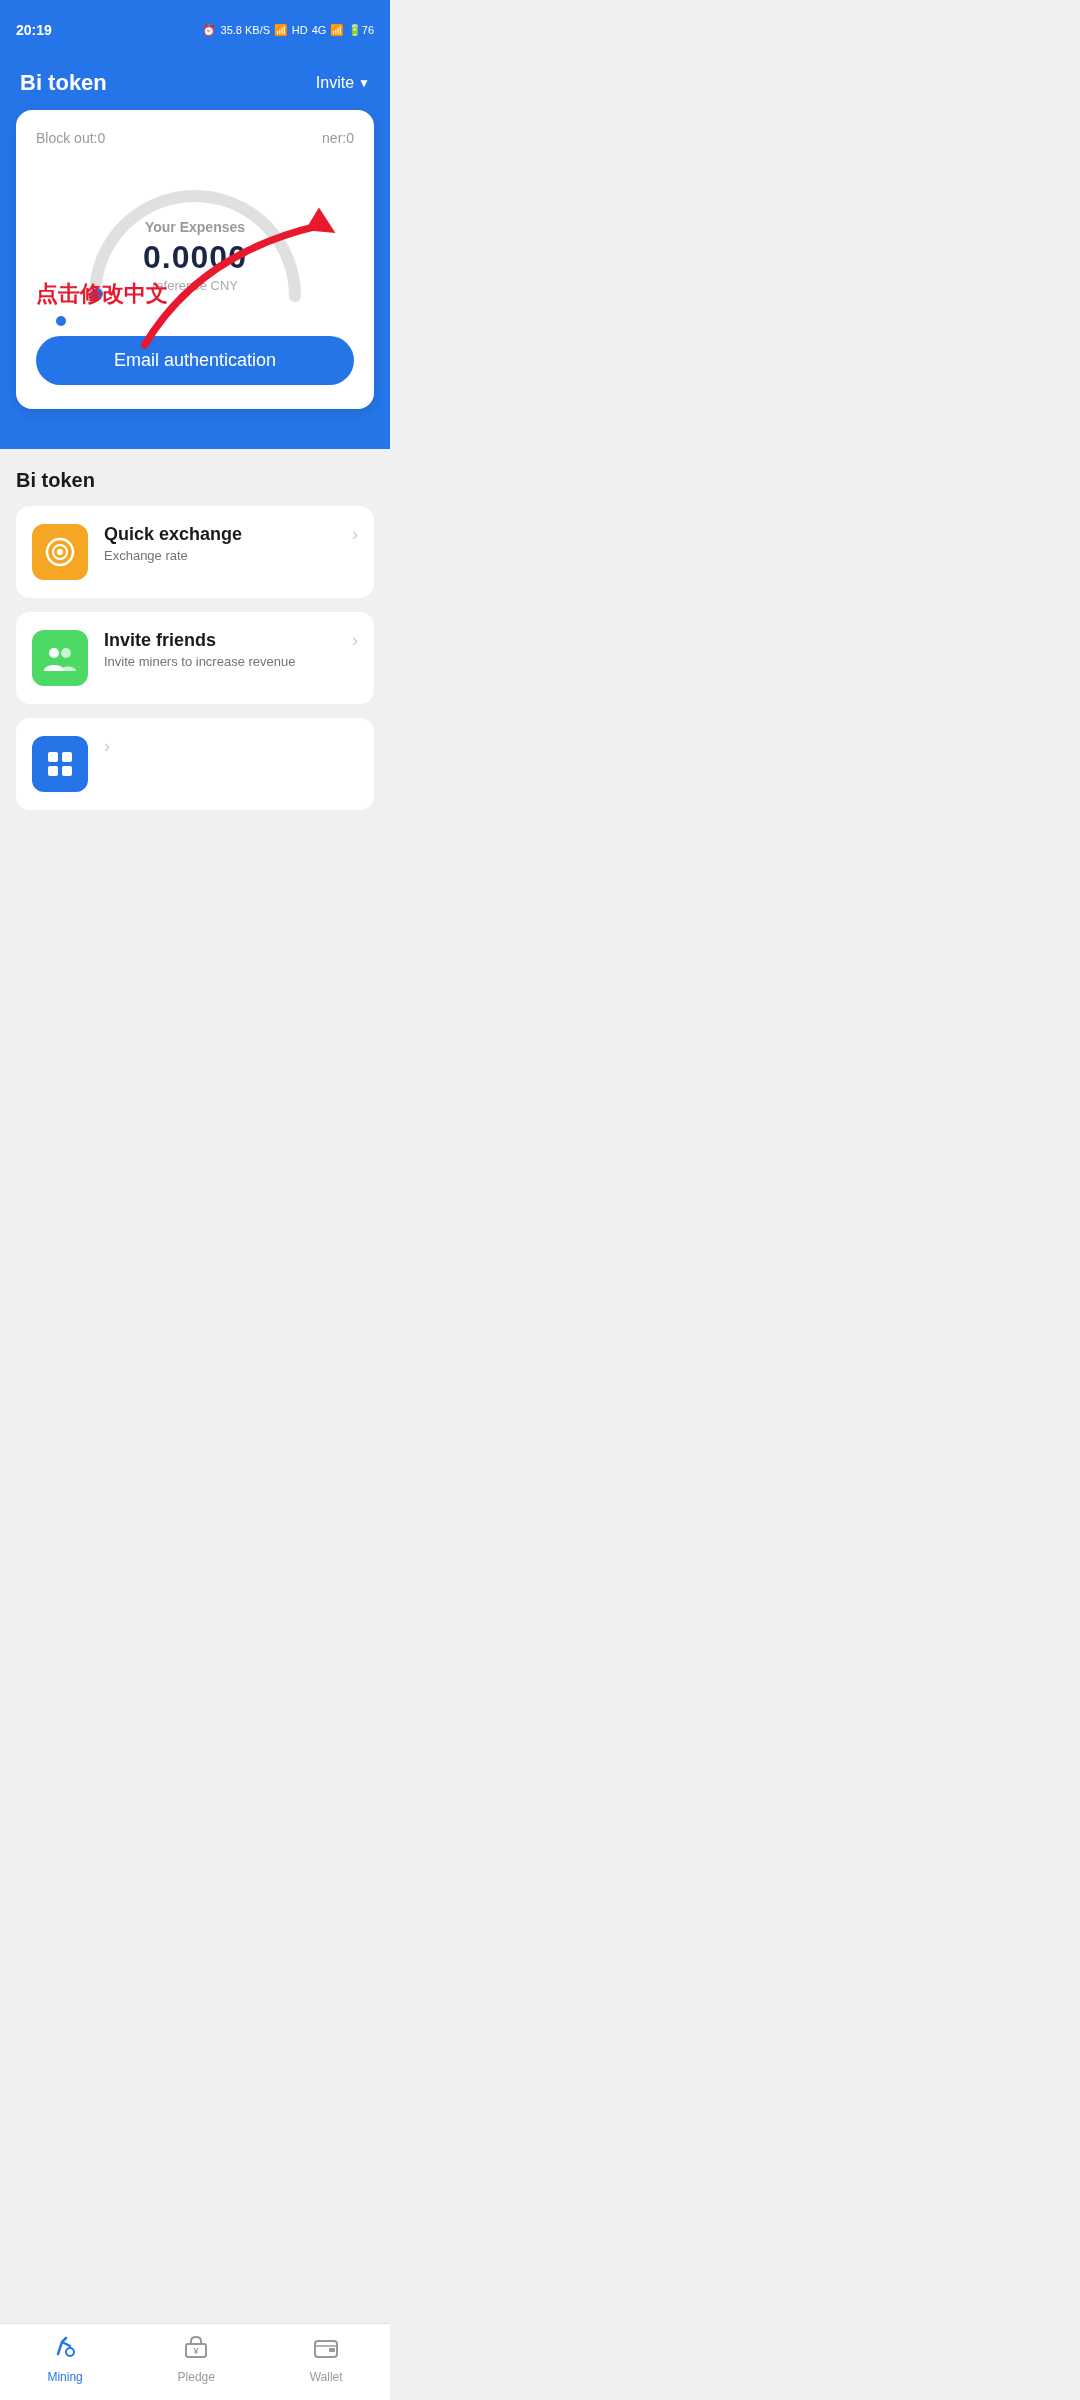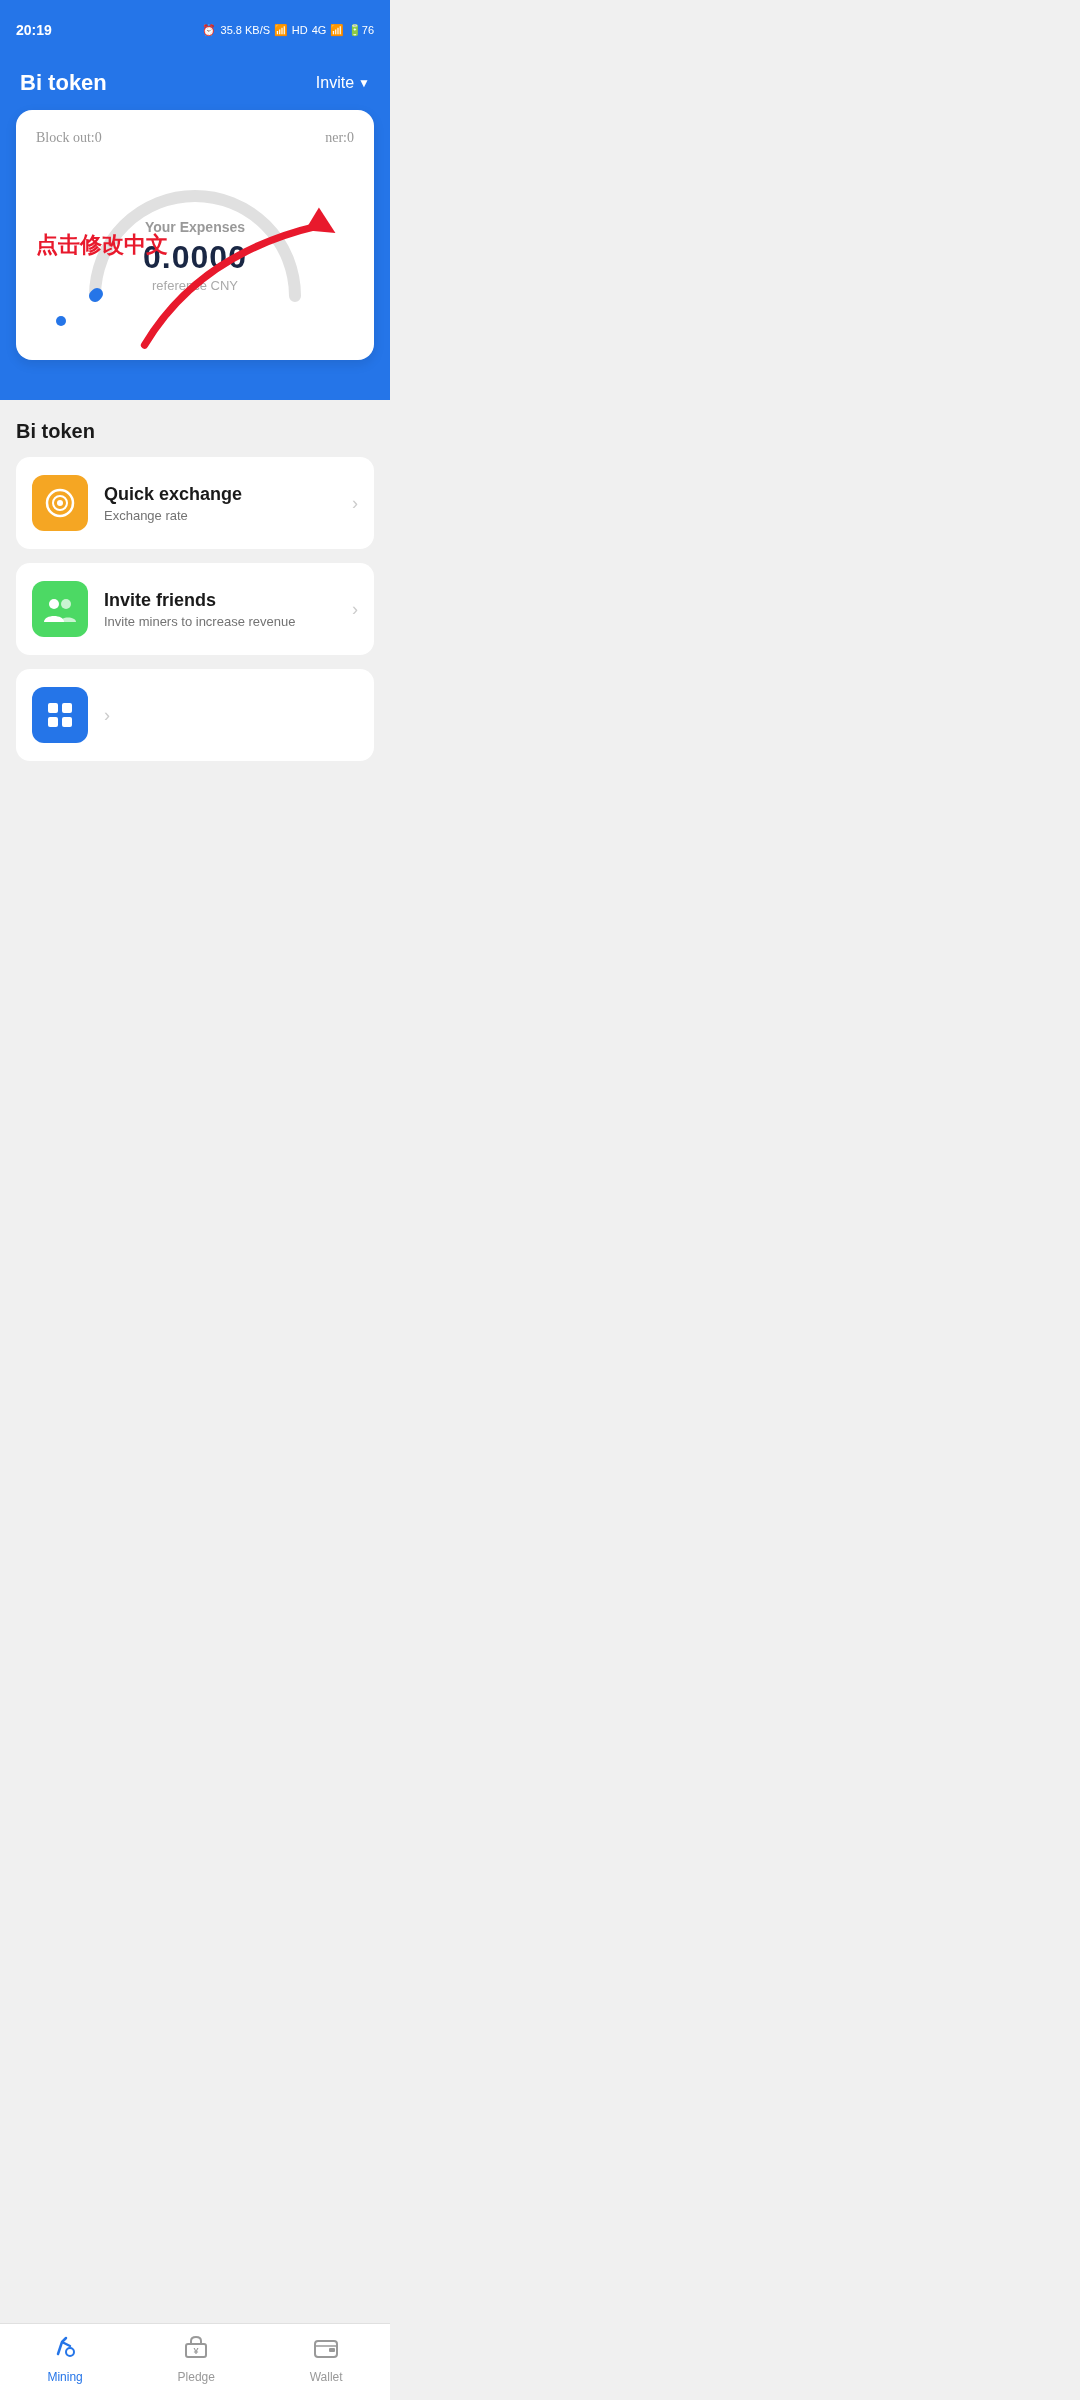--- a/index.html
+++ b/index.html
@@ -67,21 +67,20 @@
       position: relative;
       box-shadow: 0 4px 12px rgba(0,0,0,0.1);
     }
 
     .card-top-row {
       display: flex;
       justify-content: space-between;
       color: #999;
       font-size: 14px;
       margin-bottom: 10px;
-      font-family: Liberation Serif, serif;
     }
 
     
     .gauge-area {
       display: flex;
       flex-direction: column;
       align-items: center;
       position: relative;
       padding: 10px 0 20px 0;
     }
@@ -183,21 +182,21 @@
       font-weight: 700;
       color: #1a1a1a;
       margin-bottom: 14px;
     }
 
     .menu-card {
       background: white;
       border-radius: 14px;
       padding: 18px 16px;
       display: flex;
-      align-items: center;
+      align-items: flex-start;
       margin-bottom: 14px;
       cursor: pointer;
     }
 
     .menu-icon {
       width: 56px;
       height: 56px;
       border-radius: 12px;
       display: flex;
       align-items: center;
@@ -296,20 +295,21 @@
         <div class="gauge-sub">reference CNY</div>
       </div>
     </div>
 
     <div class="annotation-overlay">点击修改中文</div>
 
     <div class="dot-indicator">
       <div class="dot"></div>
     </div>
 
+    <button class="email-auth-btn">Email authentication</button>
   </div>
 </div>
 
 <div class="section">
   <div class="section-title">Bi token</div>
 
   <div class="menu-card">
     <div class="menu-icon orange">
       <svg width="32" height="32" viewBox="0 0 32 32" fill="none" xmlns="http://www.w3.org/2000/svg">
         <circle cx="16" cy="16" r="13" stroke="white" stroke-width="2.5"></circle>

